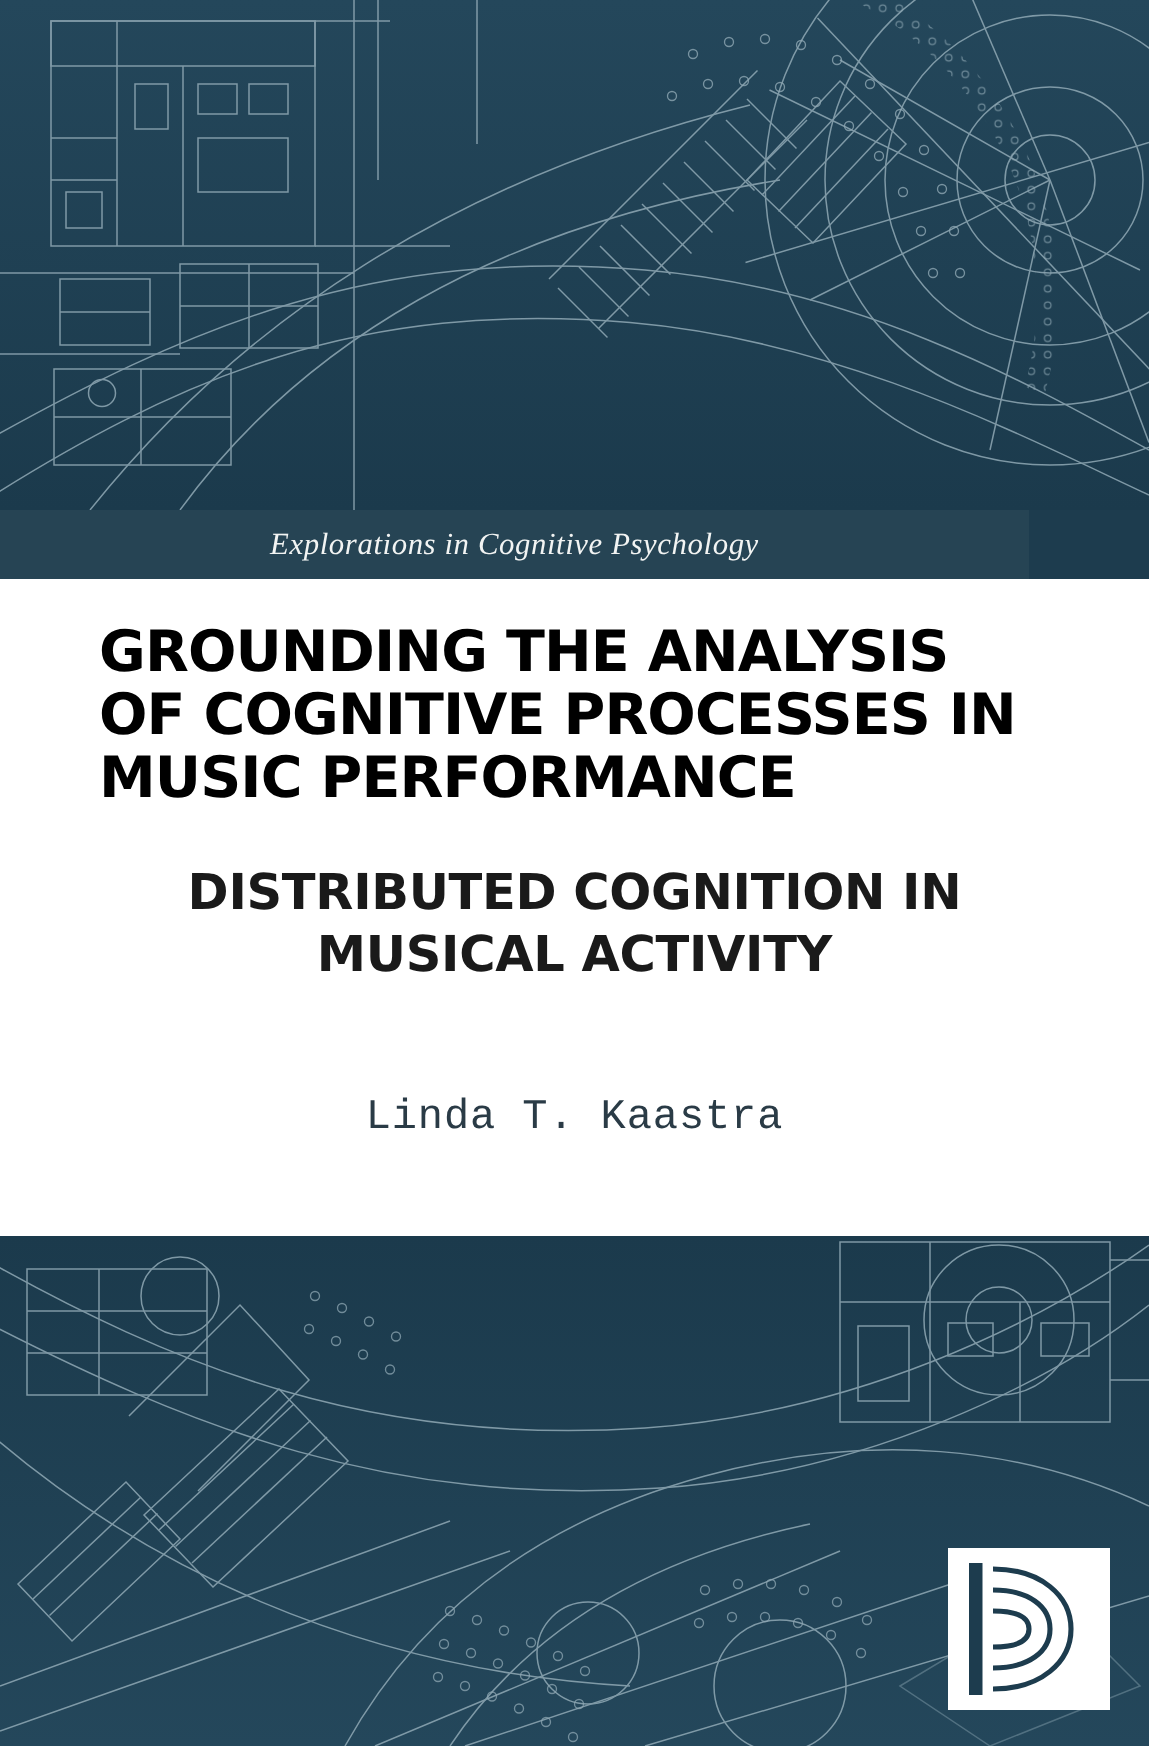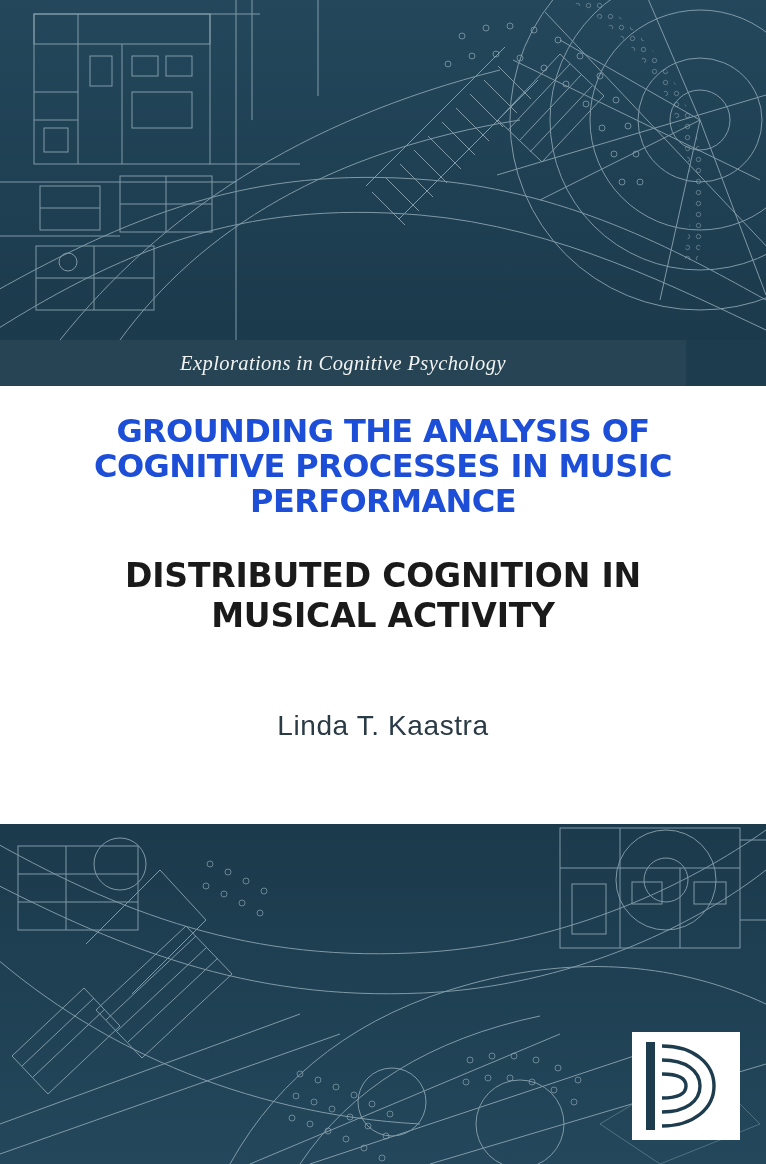--- a/index.html
+++ b/index.html
@@ -69,41 +69,41 @@
     top: 386px;
     width: 766px;
     height: 438px;
     background: #ffffff;
     box-sizing: border-box;
     padding: 28px 66px 0 66px;
   }
   .main-title {
     font-family: "DejaVu Sans", sans-serif;
     font-weight: 700;
-    font-size: 32px;
+    font-size: 38px;
     line-height: 1.10;
     letter-spacing: -0.6px;
-    color: #1d4ed8;
-    text-align: center;
+    color: #000000;
+    text-align: left;
     margin: 0;
     text-transform: uppercase;
   }
   .subtitle {
     font-family: "DejaVu Sans", sans-serif;
     font-weight: 700;
     font-size: 33px;
     line-height: 1.22;
     letter-spacing: -0.2px;
     color: #1a1a1a;
     text-align: center;
     margin: 36px 0 0 0;
     text-transform: uppercase;
   }
   .author {
-    font-family: Liberation Sans, sans-serif;
+    font-family: Liberation Mono, monospace;
     font-size: 28px;
     letter-spacing: 0.6px;
     color: #2a3b46;
     text-align: center;
     margin: 74px 0 0 0;
   }
 
   
   .logo {
     position: absolute;

